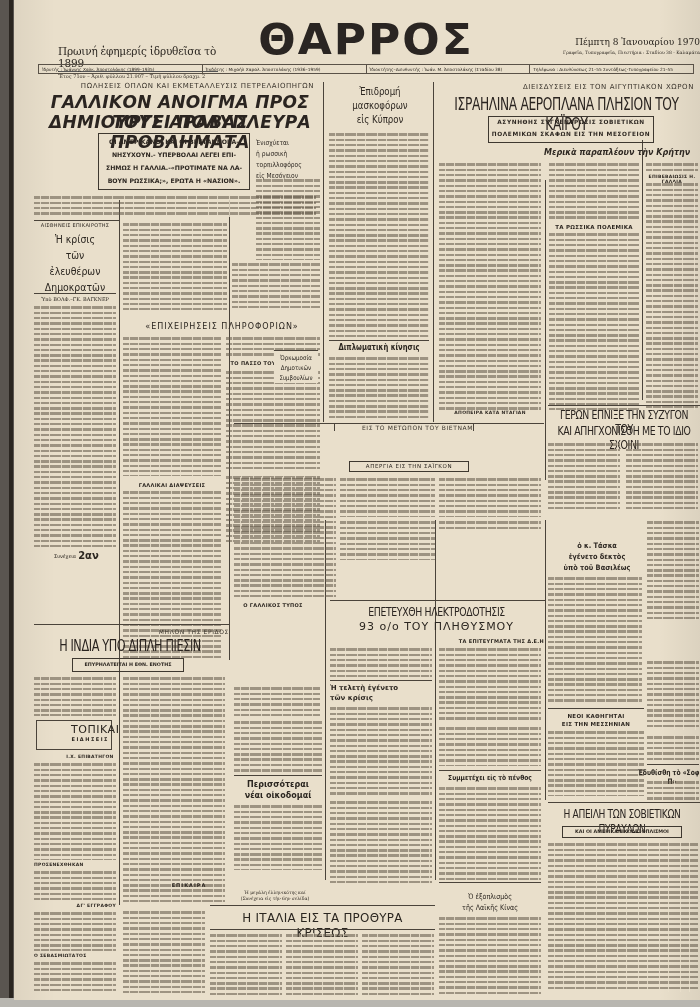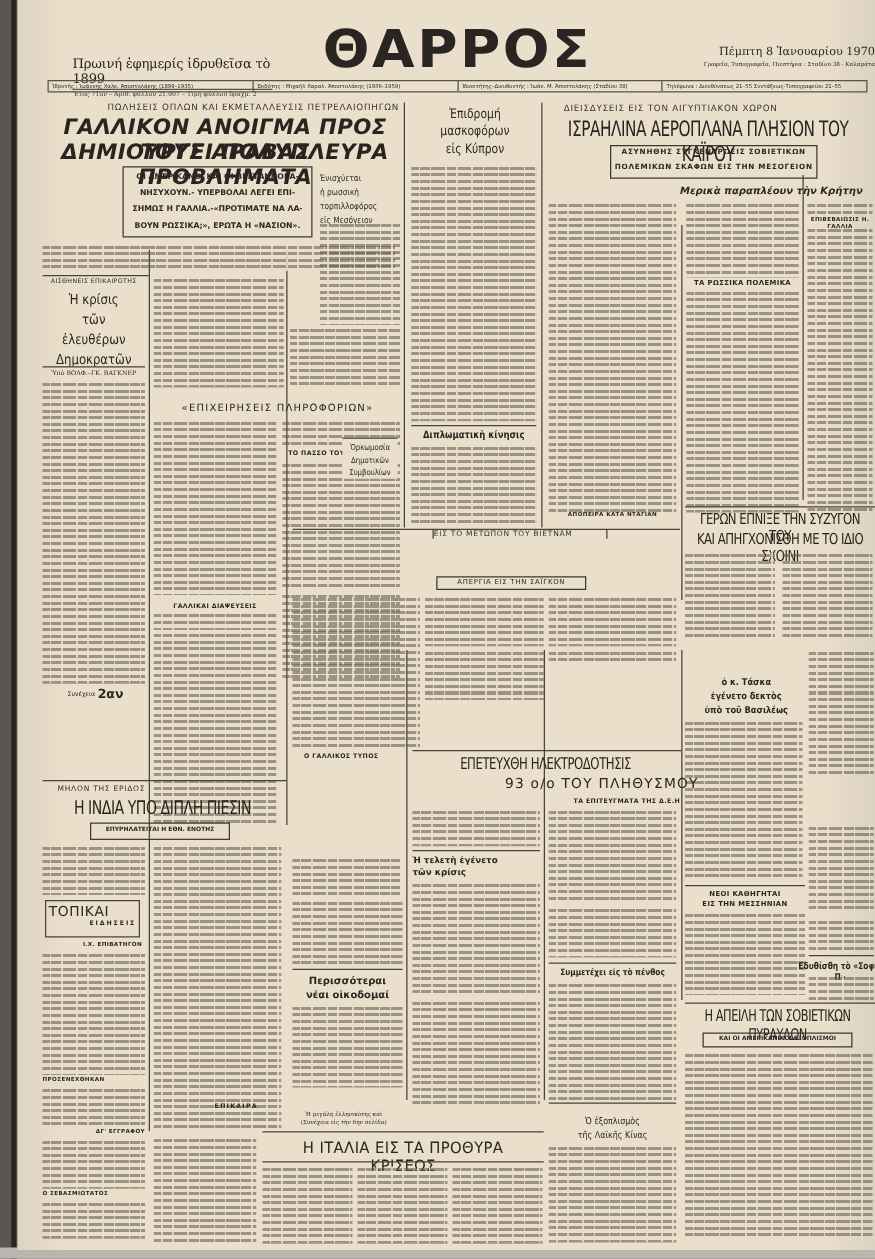--- a/index.html
+++ b/index.html
@@ -17,21 +17,21 @@
     .masthead-left .l2 { font-size: 5px; border-top: 1px solid #555; margin-top: 2px; padding-top: 1px; color: #3a342c; white-space: nowrap; }
     .logo { left: 232px; top: 14px; width: 240px; text-align: center; font-family: "DejaVu Sans", sans-serif; font-weight: bold; font-size: 44px; letter-spacing: 2px; color: #2a2522; transform: scaleY(0.95); }
     .masthead-right { left: 540px; top: 37px; width: 146px; text-align: right; }
     .masthead-right .r1 { font-size: 9px; }
     .masthead-right .r2 { font-size: 4.5px; margin-top: 3px; white-space: nowrap; }
     .info-bar { left: 24px; top: 64px; width: 656px; height: 10px; border: 1px solid #5a5248; display: flex; font-size: 4.3px; align-items: center; font-family: "DejaVu Sans", sans-serif; }
     .info-bar div { flex: 1; padding: 0 3px; white-space: nowrap; overflow: hidden; border-right: 1px solid #5a5248; height: 100%; line-height: 9px; }
     .info-bar div:last-child { border-right: none; }
     .rule-v { position: absolute; background: #4a433a; width: 1px; }
     .rule-h { position: absolute; background: #4a433a; height: 1px; }
-    .kicker { font-family: "DejaVu Sans", sans-serif; font-size: 7px; letter-spacing: 0.6px; text-align: left; color: #3a342c; margin-left: 12px; }
+    .kicker { font-family: "DejaVu Sans", sans-serif; font-size: 7px; letter-spacing: 0.6px; text-align: right; color: #3a342c; }
     .hl-italic { font-family: "DejaVu Sans", sans-serif; font-weight: bold; font-style: italic; text-align: center; color: #2a2420; letter-spacing: 0.3px; }
     .hl-cond { font-family: "DejaVu Sans", sans-serif; text-align: center; color: #2a2420; transform-origin: center; letter-spacing: -0.5px; }
     .boxed { border: 1.5px solid #3e3830; text-align: center; font-family: "DejaVu Sans", sans-serif; font-weight: bold; color: #2e2822; }
     .textblock { position: absolute; overflow: hidden;
       background-image: repeating-linear-gradient(180deg, transparent 0 1.4px, rgba(95,85,70,0.55) 1.4px 3.8px, transparent 3.8px 5.3px);
     }
     .textblock::after { content: ""; position: absolute; inset: 0;
       background-image: repeating-linear-gradient(90deg, transparent 0 6px, rgba(233,223,203,0.85) 6px 7.2px, transparent 7.2px 15px, rgba(233,223,203,0.85) 15px 16.1px, transparent 16.1px 21px);
     }
     .small-head { font-family: "DejaVu Sans", sans-serif; font-size: 5.5px; text-align: center; font-weight: bold; color: #2e2822; letter-spacing: 0.3px; }
@@ -180,35 +180,35 @@
   <div class="textblock" style="left:633px; top:660px; width:52px; height:70px;"></div>
 
   <div class="rule-h" style="left:20px; top:624px; width:195px;"></div>
   <div class="abs kicker" style="left:20px; top:628px; width:195px; font-size:6px;">ΜΗΛΟΝ ΤΗΣ ΕΡΙΔΟΣ</div>
   <div class="abs hl-cond" style="left:0px; top:637px; width:232px; font-size:15px; transform:scaleX(0.75);">Η ΙΝΔΙΑ ΥΠΟ ΔΙΠΛΗ ΠΙΕΣΙΝ</div>
   <div class="abs boxed" style="left:58px; top:658px; width:112px; height:14px; font-size:4.8px; line-height:11px;">ΕΠΥΡΗΛΑΤΕΙΤΑΙ Η ΕΘΝ. ΕΝΟΤΗΣ</div>
   <div class="textblock" style="left:20px; top:676px; width:82px; height:40px;"></div>
   <div class="textblock" style="left:109px; top:676px; width:102px; height:228px;"></div>
 
   <div class="abs" style="left:22px; top:720px; width:76px; height:30px; border:1.5px solid #4a433a; padding:2px;">
-    <div style="font-family:'DejaVu Sans',sans-serif; font-size:11px; letter-spacing:0.5px;">ΤΟΠΙΚΑΙ</div>
+    <div style="font-family:'DejaVu Sans',sans-serif; font-size:11px; letter-spacing:0.5px;margin-left:32px;">ΤΟΠΙΚΑΙ</div>
     <div style="font-family:'DejaVu Sans',sans-serif; font-size:5px; text-align:right; letter-spacing:1.5px; font-weight:bold;">ΕΙΔΗΣΕΙΣ</div>
   </div>
   <div class="abs small-head" style="left:50px; top:754px; width:52px; font-size:4.5px;">Ι.Χ. ΕΠΙΒΑΤΗΓΟΝ</div>
   <div class="textblock" style="left:20px; top:762px; width:82px; height:98px;"></div>
   <div class="abs small-head" style="left:20px; top:862px; width:52px; font-size:4.5px; text-align:left;">ΠΡΟΣΕΝΕΧΘΗΚΑΝ</div>
   <div class="textblock" style="left:20px; top:870px; width:82px; height:30px;"></div>
   <div class="abs small-head" style="left:50px; top:903px; width:52px; font-size:4.5px; text-align:right;">ΔΓ' ΕΓΓΡΑΦΟΥ</div>
   <div class="textblock" style="left:20px; top:911px; width:82px; height:40px;"></div>
   <div class="abs small-head" style="left:20px; top:953px; width:70px; font-size:4.5px; text-align:left;">Ο ΣΕΒΑΣΜΙΩΤΑΤΟΣ</div>
   <div class="textblock" style="left:20px; top:961px; width:82px; height:30px;"></div>
 
   <div class="rule-h" style="left:316px; top:600px; width:215px;"></div>
   <div class="abs hl-cond" style="left:300px; top:604px; width:245px; font-size:13px; transform:scaleX(0.72);">ΕΠΕΤΕΥΧΘΗ ΗΛΕΚΤΡΟΔΟΤΗΣΙΣ</div>
-  <div class="abs" style="left:300px; top:620px; width:245px; font-family:'DejaVu Sans',sans-serif; font-size:11px; text-align:right; letter-spacing:1px;">93 ο/ο ΤΟΥ ΠΛΗΘΥΣΜΟΥ</div>
+  <div class="abs" style="left:300px; top:620px; width:245px; font-family:'DejaVu Sans',sans-serif; font-size:11px; text-align:center; letter-spacing:1px;">93 ο/ο ΤΟΥ ΠΛΗΘΥΣΜΟΥ</div>
   <div class="abs small-head" style="left:380px; top:638px; width:150px; text-align:right; font-size:5px;">ΤΑ ΕΠΙΤΕΥΓΜΑΤΑ ΤΗΣ Δ.Ε.Η</div>
   <div class="textblock" style="left:316px; top:647px; width:102px; height:30px;"></div>
   <div class="textblock" style="left:425px; top:647px; width:102px; height:75px;"></div>
   <div class="rule-h" style="left:316px; top:680px; width:102px;"></div>
   <div class="abs" style="left:316px; top:683px; width:102px; font-family:'DejaVu Sans',sans-serif; font-weight:bold; font-size:7px; line-height:10px; text-align:left;">
     <div>Ἡ τελετὴ ἐγένετο</div>
     <div>τῶν κρίσις</div>
   </div>
   <div class="textblock" style="left:316px; top:706px; width:102px; height:90px;"></div>
 

